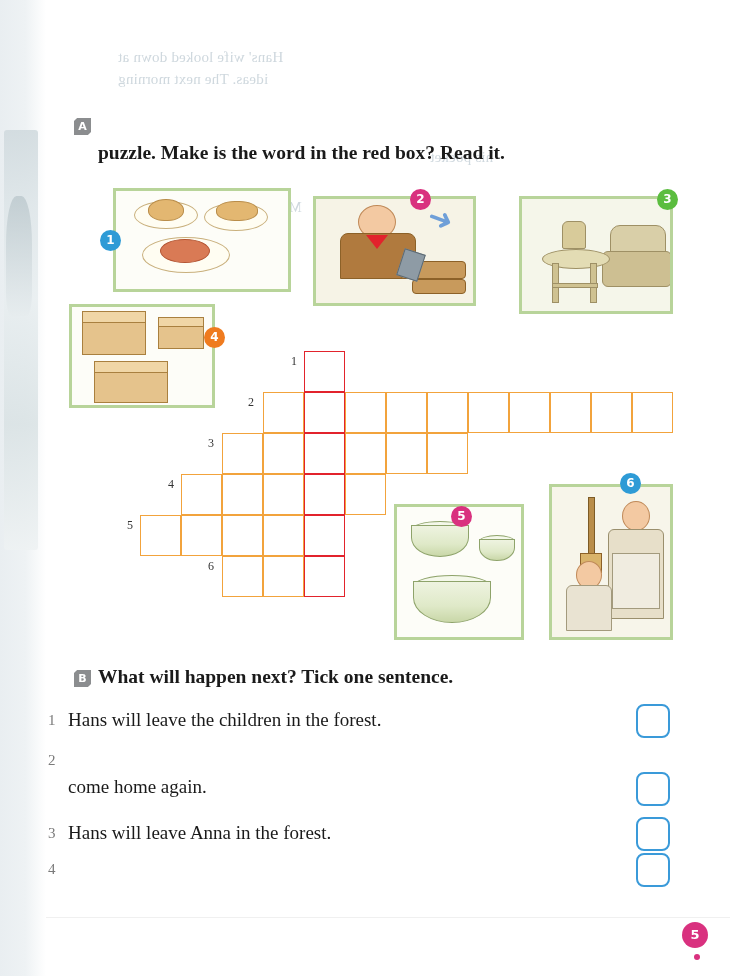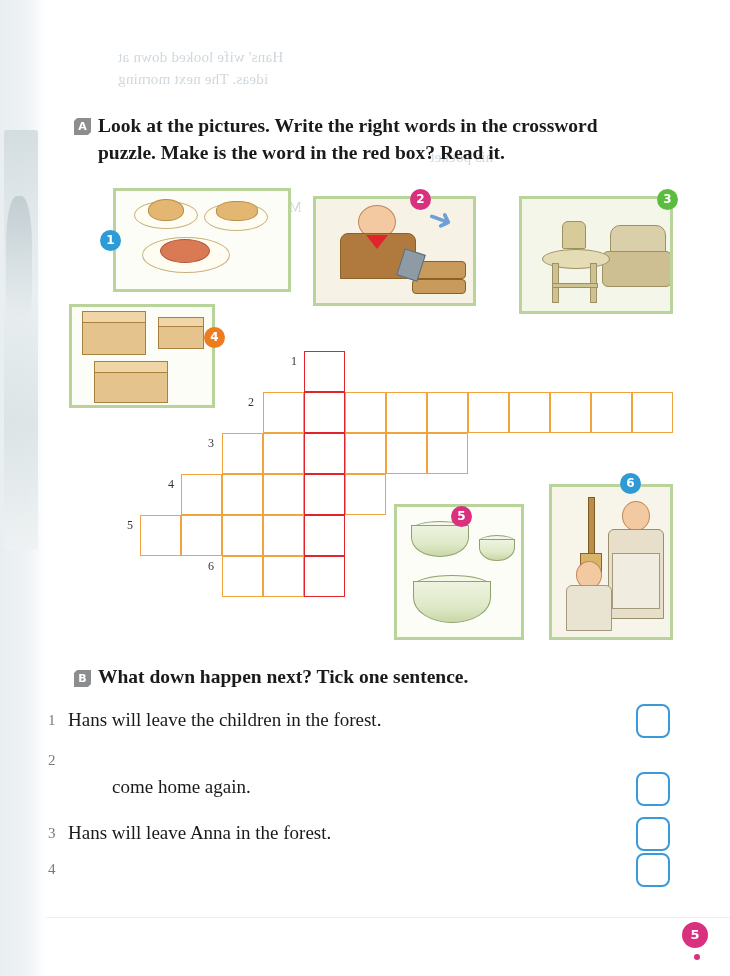--- a/index.html
+++ b/index.html
@@ -295,21 +295,20 @@
   <div class="left-bleed-art2"></div>
 
   <div class="ghost-text" style="left:118px; top:46px;">Hans' wife looked down at</div>
   <div class="ghost-text" style="left:118px; top:68px;">ideas. The next morning</div>
   <div class="ghost-text" style="left:430px; top:146px;">his pocket</div>
   <div class="ghost-text" style="left:140px; top:196px;">Make up your mind, Hans</div>
   <div class="ghost-text" style="left:140px; top:306px;">the groun</div>
 
 
   <div class="task-badge" style="left:74px; top:118px;">A</div>
-  <div class="task-text" style="left:98px; top:112px; width:600px;">Look at the pictures. Write the right words in the crossword</div>
   <div class="task-text" style="left:98px; top:139px; width:600px;">puzzle. Make is the word in the red box? Read it.</div>
 
   <div class="pic" style="left:113px; top:188px; width:178px; height:104px;">
     <div class="plate" style="left:18px; top:10px; width:62px; height:26px;"></div>
     <div class="bread" style="left:32px; top:8px; width:34px; height:20px;"></div>
     <div class="plate" style="left:88px; top:12px; width:62px; height:26px;"></div>
     <div class="bread" style="left:100px; top:10px; width:40px; height:18px; border-radius:45%;"></div>
     <div class="plate" style="left:26px; top:46px; width:86px; height:34px;"></div>
     <div class="meat" style="left:44px; top:48px; width:48px; height:22px;"></div>
   </div>
@@ -407,28 +406,28 @@
   <div class="cw-cell" style="left:222px; top:515px; width:41px; height:41px;"></div>
   <div class="cw-cell" style="left:263px; top:515px; width:41px; height:41px;"></div>
   <div class="cw-cell red" style="left:304px; top:515px; width:41px; height:41px;"></div>
 
   <div class="cw-label" style="left:208px; top:559px;">6</div>
   <div class="cw-cell" style="left:222px; top:556px; width:41px; height:41px;"></div>
   <div class="cw-cell" style="left:263px; top:556px; width:41px; height:41px;"></div>
   <div class="cw-cell red" style="left:304px; top:556px; width:41px; height:41px;"></div>
 
   <div class="task-badge" style="left:74px; top:670px;">B</div>
-  <div class="task-text" style="left:98px; top:663px; width:560px;">What down happen next? Tick one sentence.</div>
+  <div class="task-text" style="left:98px; top:663px; width:560px;">What will happen next? Tick one sentence.</div>
 
   <div class="sent-num" style="left:48px; top:712px;">1</div>
   <div class="sent-text" style="left:68px; top:706px; width:560px;">Hans will leave the children in the forest.</div>
   <div class="tickbox" style="left:636px; top:704px;"></div>
 
   <div class="sent-num" style="left:48px; top:752px;">2</div>
-  <div class="sent-text" style="left:68px; top:773px; width:560px;margin-left:44px;">come home again.</div>
+  <div class="sent-text" style="left:68px; top:773px; width:560px;">come home again.</div>
   <div class="tickbox" style="left:636px; top:772px;"></div>
 
   <div class="sent-num" style="left:48px; top:825px;">3</div>
   <div class="sent-text" style="left:68px; top:819px; width:560px;">Hans will leave Anna in the forest.</div>
   <div class="tickbox" style="left:636px; top:817px;"></div>
 
   <div class="sent-num" style="left:48px; top:861px;">4</div>
   <div class="tickbox" style="left:636px; top:853px;"></div>
 
   <div class="bottom-rule"></div>

